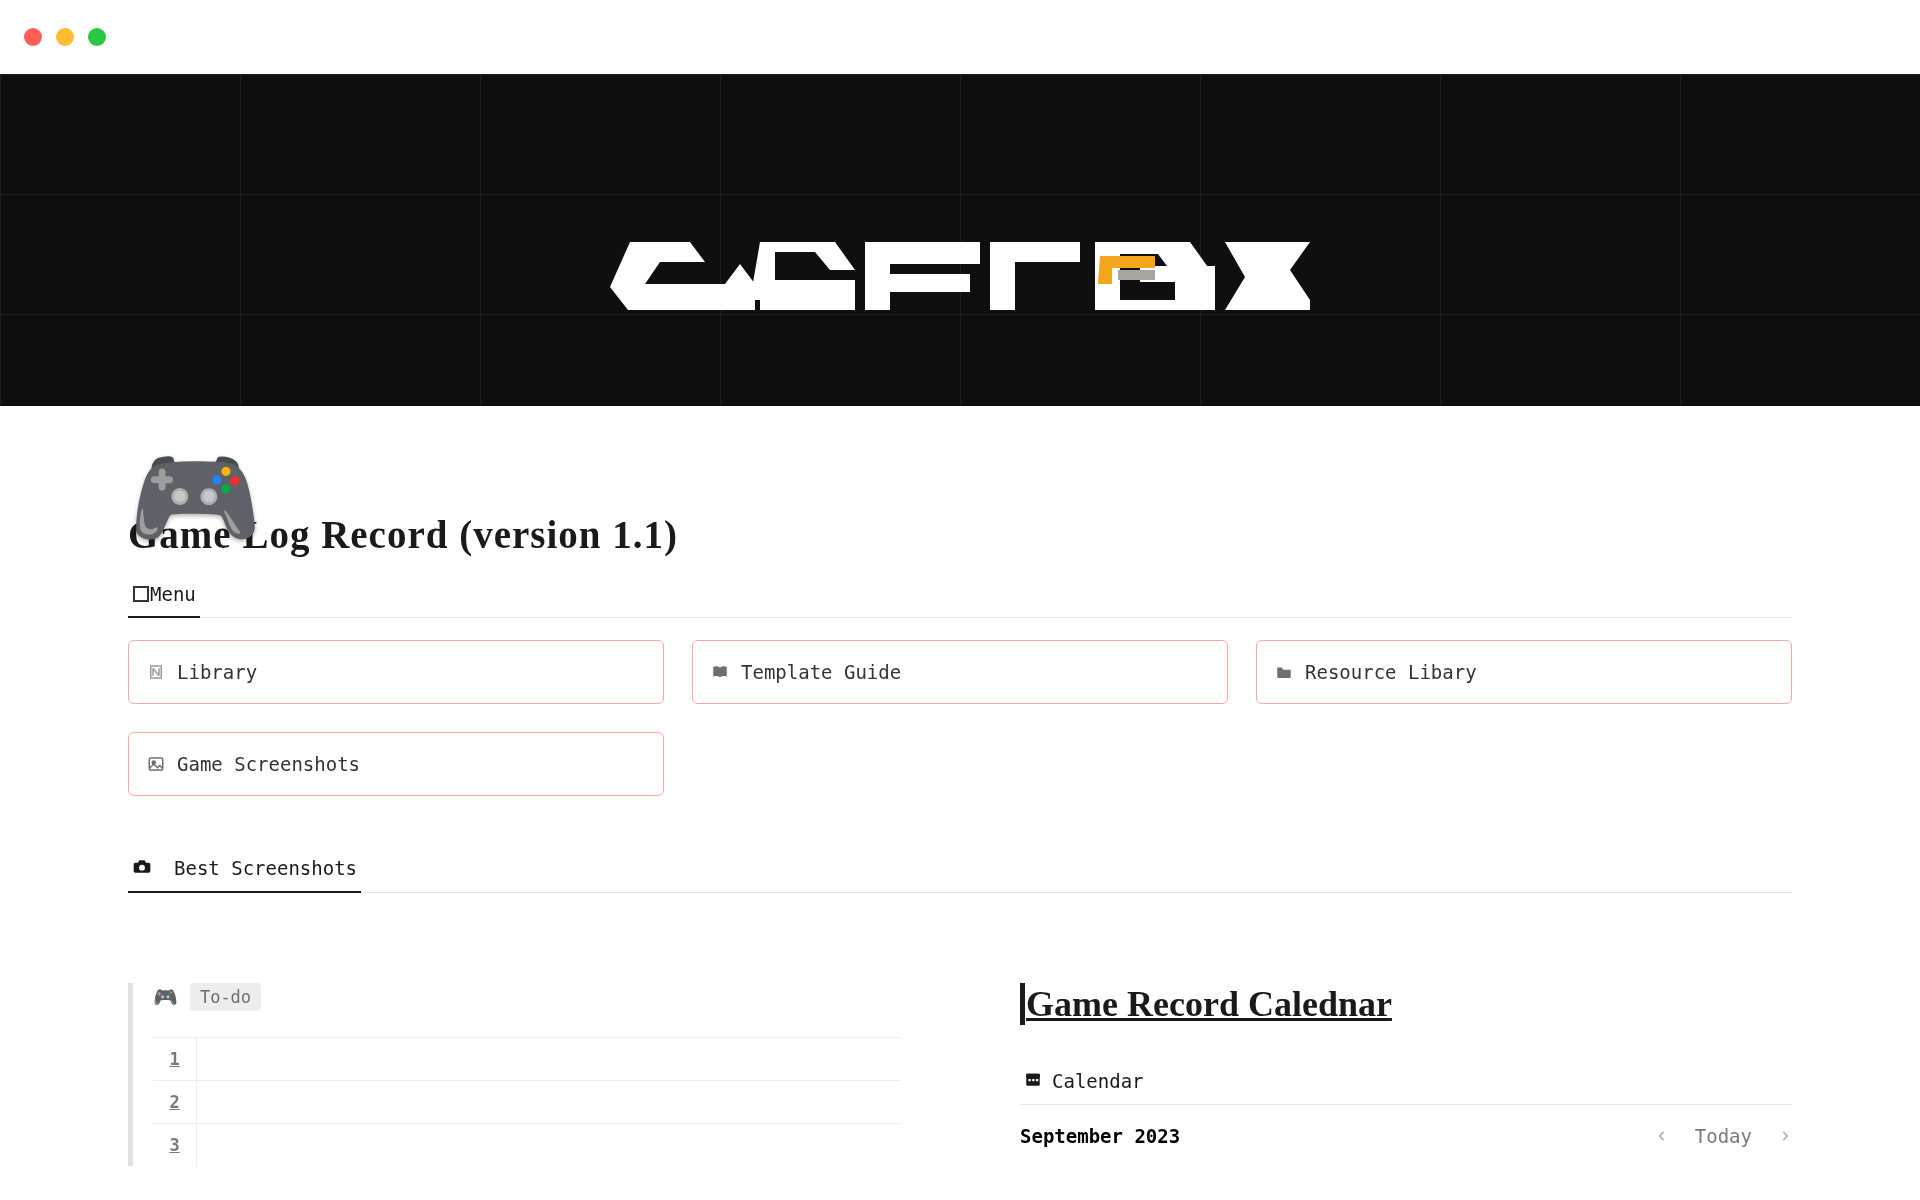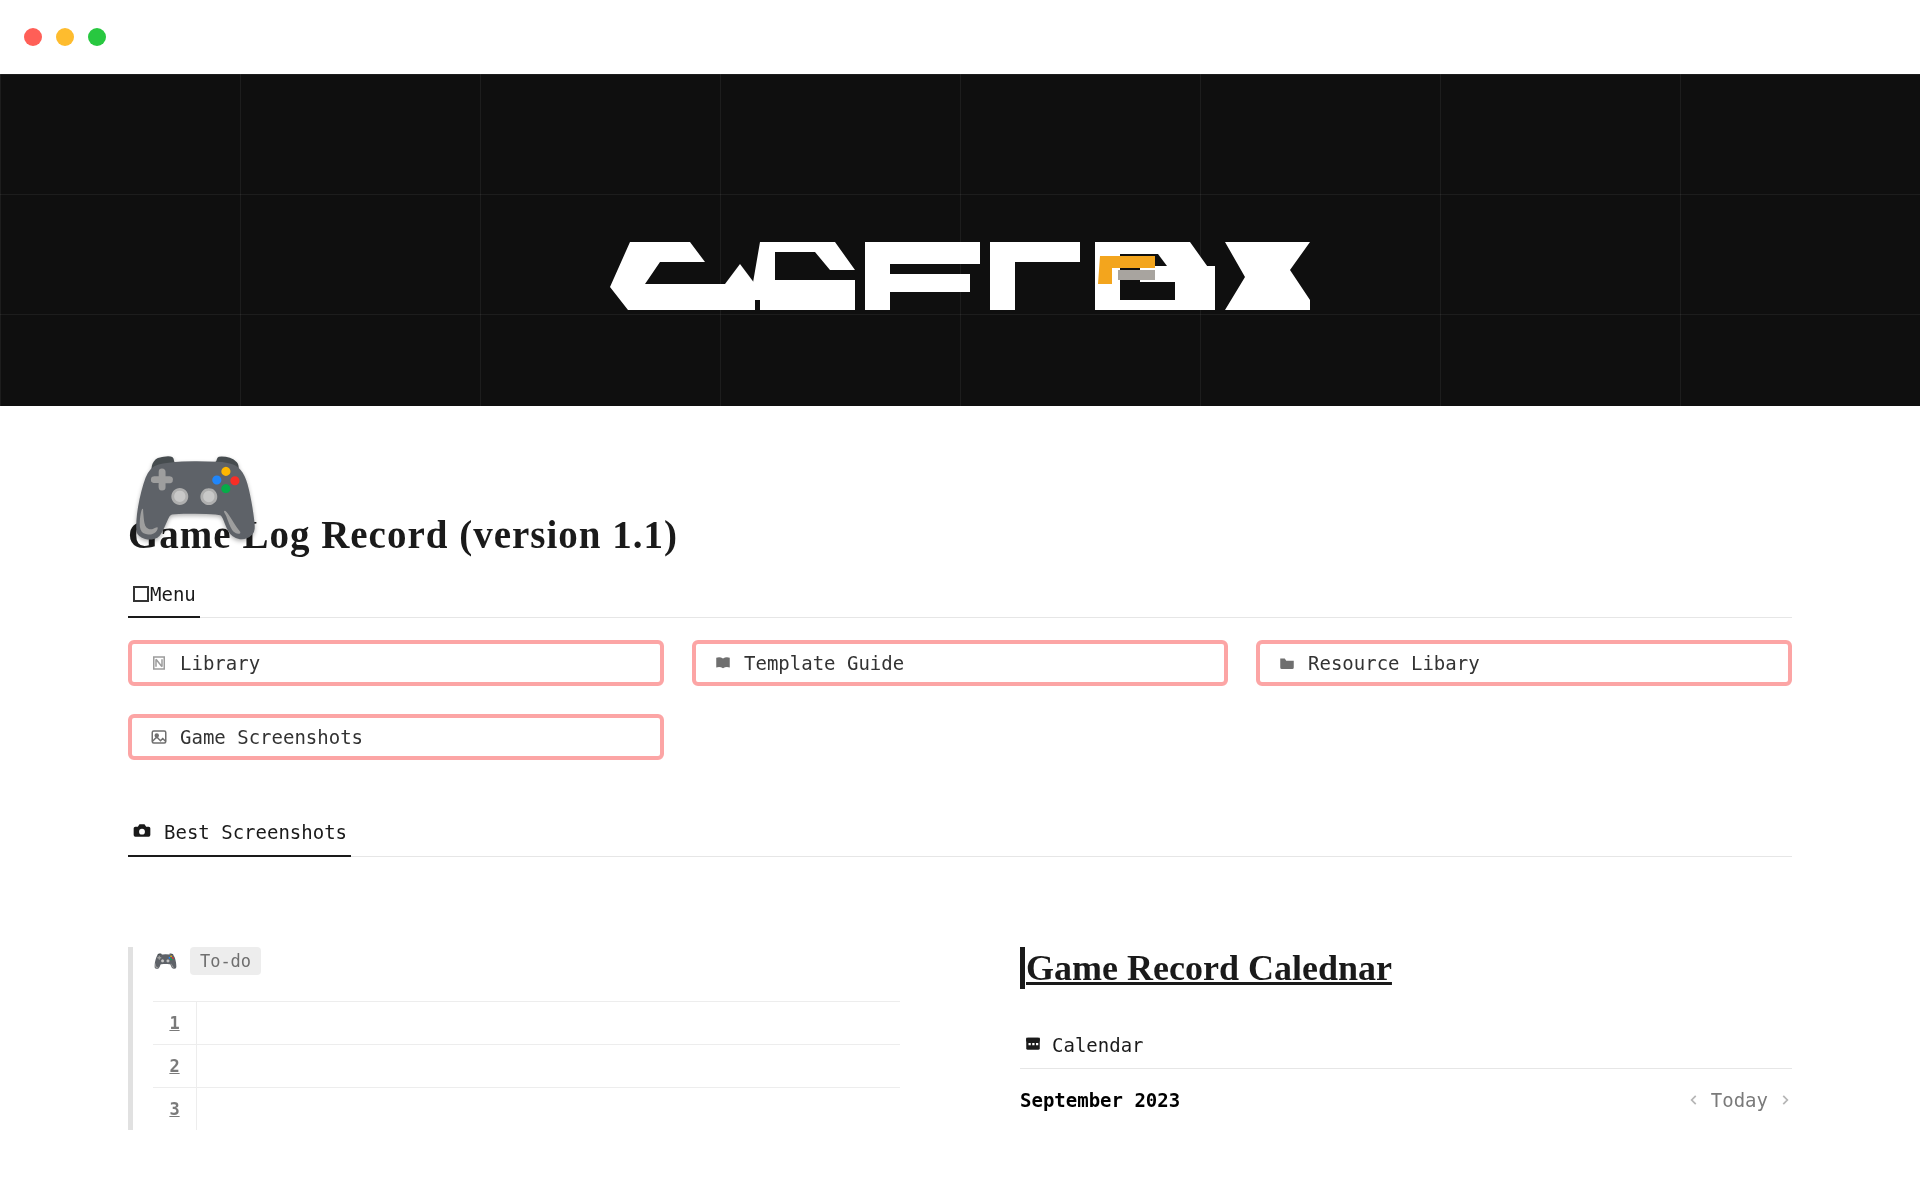--- a/index.html
+++ b/index.html
@@ -25,26 +25,26 @@
 .page-title { margin-top:106px; font-family: Georgia, "Times New Roman", serif; font-weight:700; font-size:39px; color:#1a1a1a; letter-spacing:1px; }
 
 .tabrow { margin-top:26px; display:flex; align-items:center; border-bottom:1px solid #e6e6e6; }
 .tab { display:flex; align-items:center; gap:0; padding:0 4px 12px 4px; color:#1a1a1a; font-size:19px; position:relative; }
 .tab.active::after { content:""; position:absolute; left:0; right:0; bottom:-1px; height:2px; background:#1a1a1a; }
 .tab .ticon { width:18px; height:18px; display:inline-flex; align-items:center; justify-content:center; }
 
 .square-icon { width:16px; height:16px; border:2px solid #333; display:inline-block; }
 
 .cards { margin-top:22px; display:grid; grid-template-columns: repeat(3, minmax(0,1fr)); gap:28px; max-width:1665px; }
-.card { border:4px solid #fca5a5; border-radius:6px; padding:8px 18px; display:flex; align-items:center; gap:12px; color:#333; cursor:pointer; font-size:19px; }
+.card { border:1px solid #fca5a5; border-radius:6px; padding:20px 18px; display:flex; align-items:center; gap:12px; color:#333; cursor:pointer; font-size:19px; }
 .card.small { grid-column: span 1; }
 .card .cicon { color:#7b7b7b; display:inline-flex; }
 
 .tab2row { margin-top:60px; display:flex; align-items:center; border-bottom:1px solid #e6e6e6; max-width:1665px; }
-.tab2 { display:flex; align-items:center; gap:12px; padding:0 4px 12px 4px; color:#1a1a1a; font-size:19px; position:relative; }
+.tab2 { display:flex; align-items:center; gap:22px; padding:0 4px 12px 4px; color:#1a1a1a; font-size:19px; position:relative; }
 .tab2.active::after { content:""; position:absolute; left:0; right:0; bottom:-1px; height:2px; background:#1a1a1a; }
 
 .lower { margin-top:90px; display:grid; grid-template-columns: 1fr 1fr; gap:120px; max-width:1810px; }
 
 .todo-panel { border-left:5px solid #e1e1e1; padding-left:20px; }
 .todo-head { display:flex; align-items:center; gap:12px; margin-bottom:26px; }
 .todo-head .ctrl { font-size:20px; }
 .tag { background:#ededed; color:#6f6f6f; padding:4px 10px; border-radius:4px; font-size:17px; }
 .tlist { list-style:none; }
 .tlist li { display:flex; align-items:center; border-top:1px solid #ededed; }
@@ -52,21 +52,21 @@
 .numcell { width:44px; height:42px; display:flex; align-items:center; justify-content:center; border-right:1px solid #ededed; color:#7a7a7a; text-decoration:underline; font-size:17px; font-weight:600; }
 .blankcell { flex:1; height:42px; }
 
 .cal-panel { }
 .cal-title-wrap { border-left:5px solid #1a1a1a; padding-left:1px; margin-bottom:24px; }
 .cal-title { font-family: Georgia, "Times New Roman", serif; font-size:36px; font-weight:700; text-decoration:underline; color:#1a1a1a; }
 .cal-tabrow { display:flex; align-items:center; border-bottom:1px solid #e6e6e6;margin-top:45px; }
 .cal-tab { display:flex; align-items:center; gap:10px; padding:0 4px 12px 4px; color:#1a1a1a; font-size:19px; position:relative; }
 .cal-nav { margin-top:20px; display:flex; align-items:center; justify-content:space-between; }
 .cal-month { font-weight:700; font-size:19px; }
-.cal-controls { display:flex; align-items:center; gap:10px; color:#7a7a7a; font-size:19px; }
+.cal-controls { display:flex; align-items:center; gap:26px; color:#7a7a7a; font-size:19px; }
 .chev { color:#b6b6b6; cursor:pointer; }
 .today-btn { color:#7a7a7a; cursor:pointer; }
 </style>
 </head>
 <body>
 <div class="window">
 
 <div class="titlebar">
   <span class="tlight tl-red"></span>
   <span class="tlight tl-yellow"></span>

